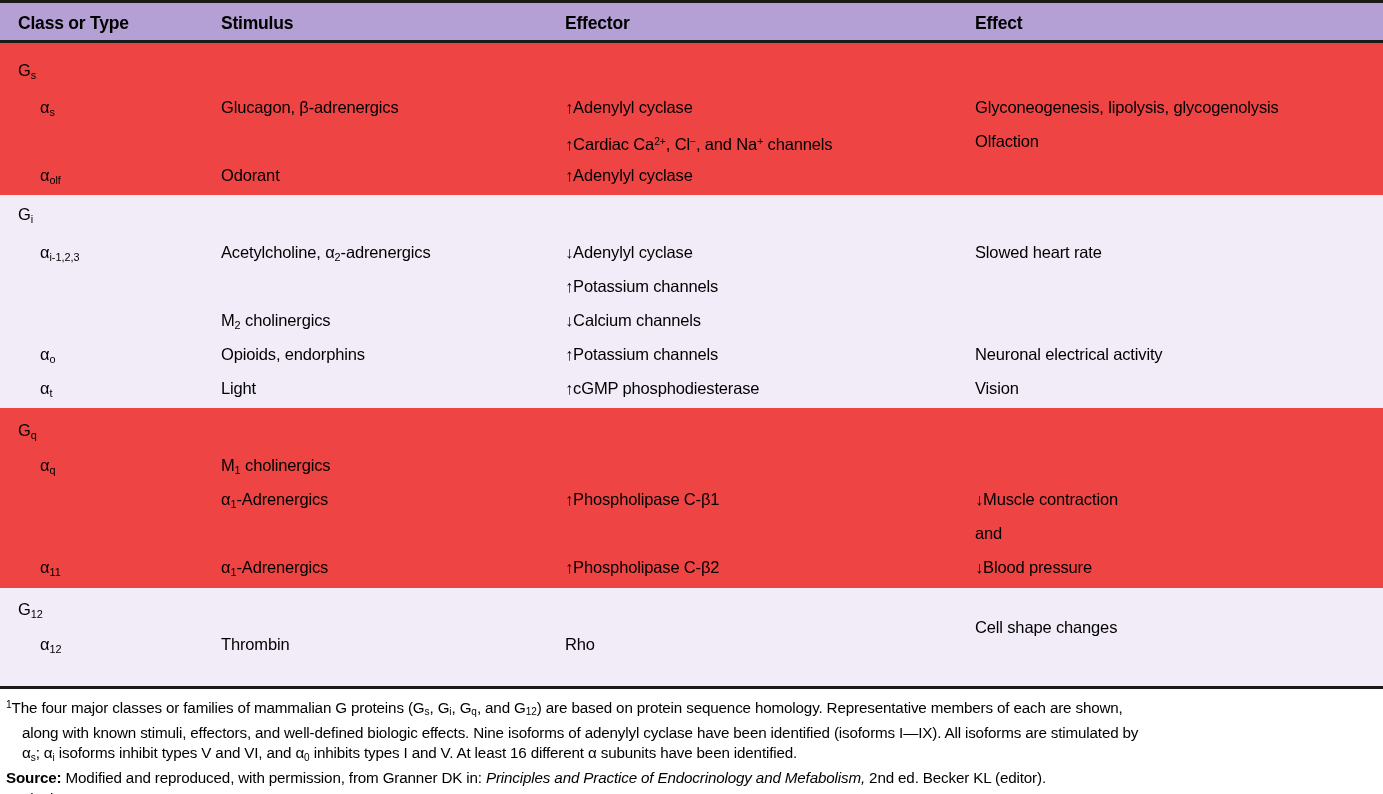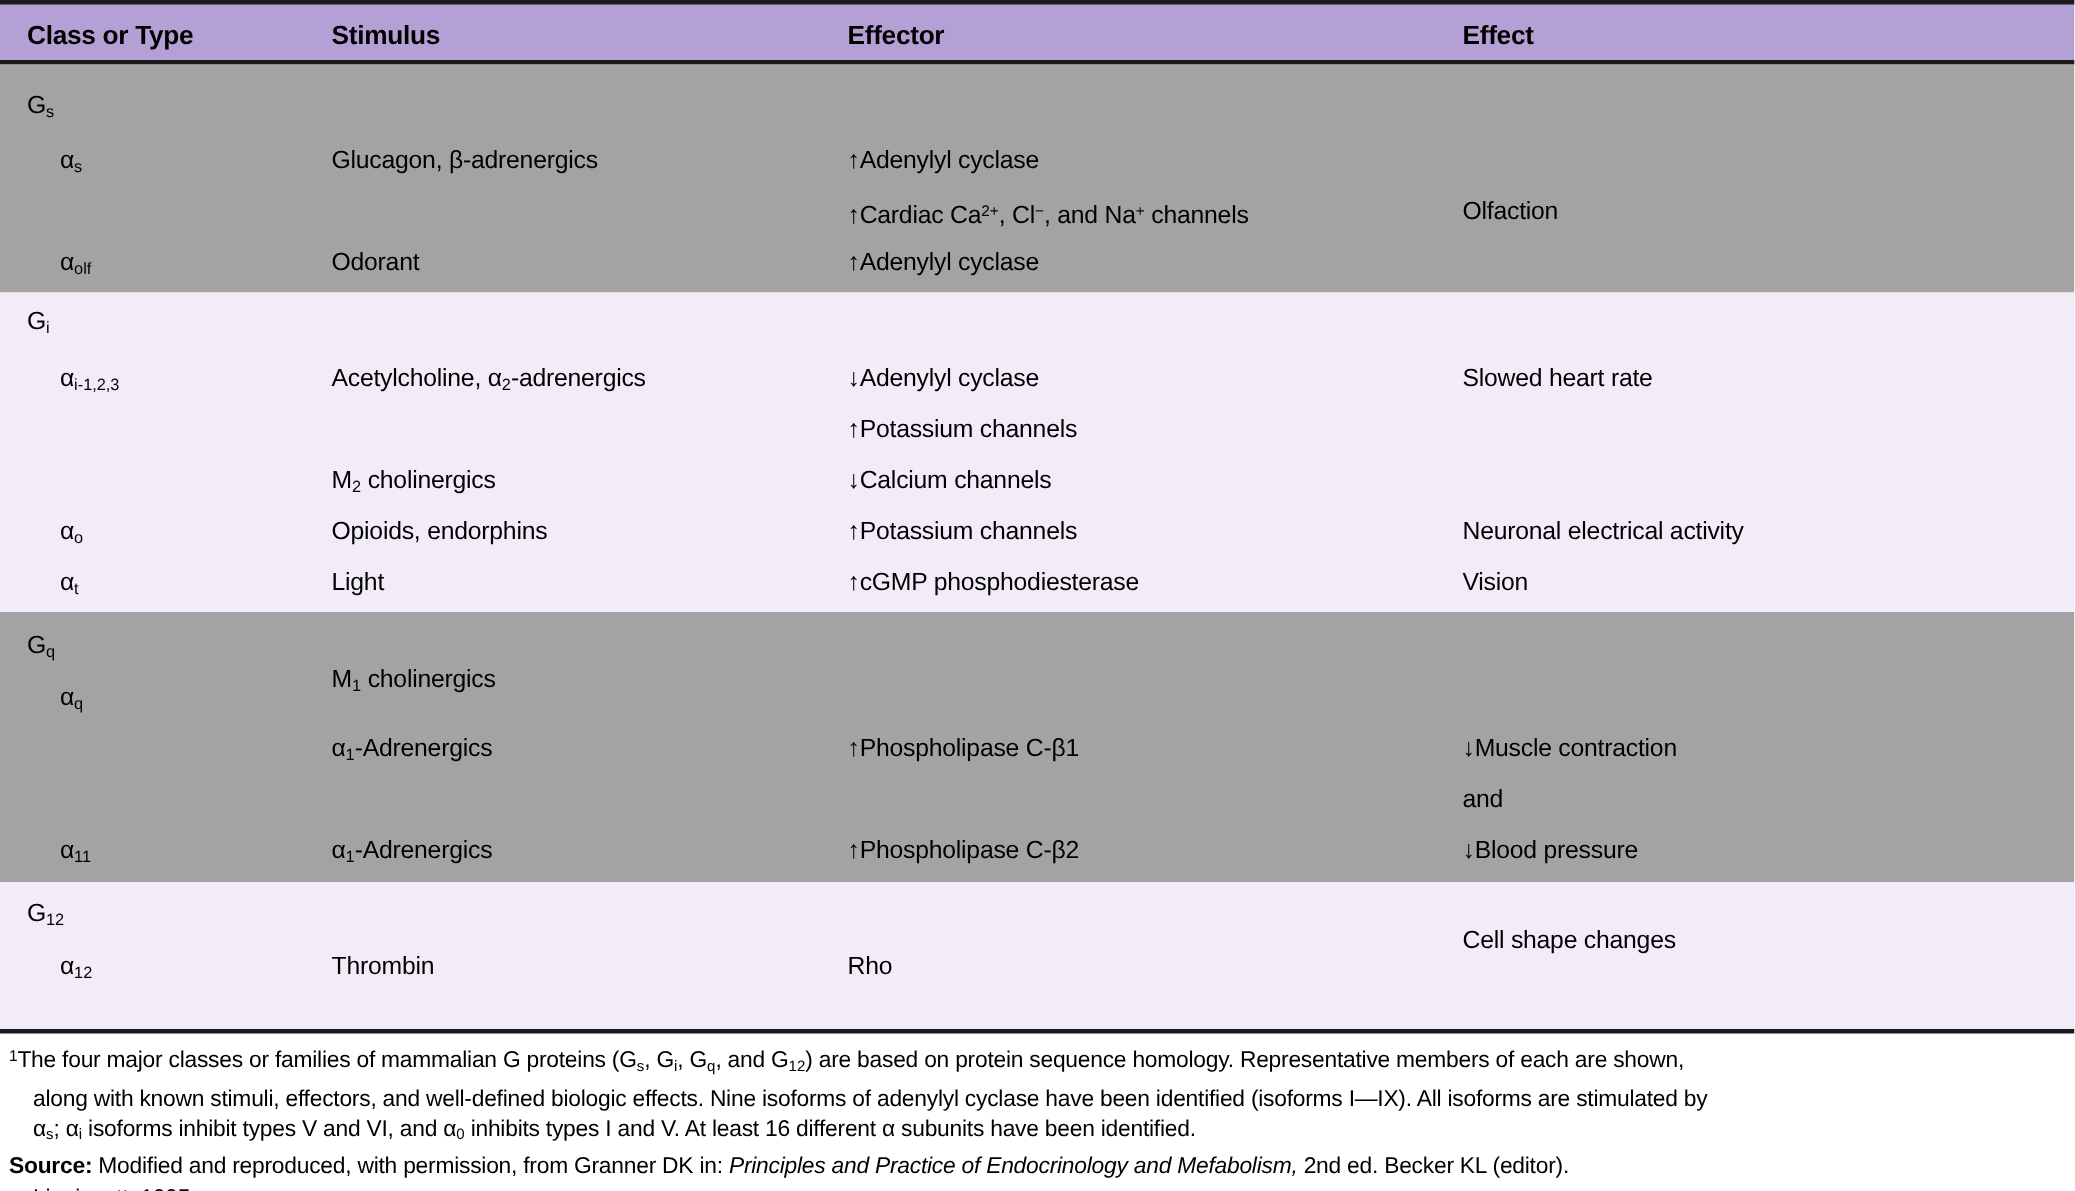--- a/index.html
+++ b/index.html
@@ -37,21 +37,21 @@
     letter-spacing: -0.2px;
     color: #000;
     white-space: nowrap;
   }
 
   
   .band {
     position: relative;
     box-sizing: border-box;
   }
-  .band.dark  { background: #a3a3a3; }
+  .band.dark  { background: #ef4444; }
   .band.light { background: #f2ecf9; }
 
   .cell {
     position: absolute;
     font-size: 16.5px;
     line-height: 19px;
     letter-spacing: -0.15px;
     white-space: nowrap;
     color: #000;
   }
@@ -112,20 +112,21 @@
     <div class="cell c2">Effector</div>
     <div class="cell c3">Effect</div>
   </div>
 
   <div class="band dark" style="height:152px">
     <div class="cell c0" style="top:18px"><span>G</span><sub>s</sub></div>
 
     <div class="cell c0i" style="top:55px"><span>α</span><sub>s</sub></div>
     <div class="cell c1" style="top:55px">Glucagon, β-adrenergics</div>
     <div class="cell c2" style="top:55px"><span class="arrow">↑</span><span>Adenylyl cyclase</span></div>
+    <div class="cell c3" style="top:55px">Glyconeogenesis, lipolysis, glycogenolysis</div>
 
     <div class="cell c2" style="top:89px"><span class="arrow">↑</span>Cardiac Ca<sup>2+</sup>, Cl<sup>−</sup>, and Na<sup>+</sup> channels</div>
     <div class="cell c3" style="top:89px">Olfaction</div>
 
     <div class="cell c0i" style="top:123px"><span>α</span><sub>olf</sub></div>
     <div class="cell c1" style="top:123px">Odorant</div>
     <div class="cell c2" style="top:123px"><span class="arrow">↑</span><span>Adenylyl cyclase</span></div>
   </div>
 
   <div class="band light" style="height:213px">
@@ -149,21 +150,21 @@
     <div class="cell c0i" style="top:184px"><span>α</span><sub>t</sub></div>
     <div class="cell c1" style="top:184px">Light</div>
     <div class="cell c2" style="top:184px"><span class="arrow">↑</span><span>cGMP phosphodiesterase</span></div>
     <div class="cell c3" style="top:184px">Vision</div>
   </div>
 
   <div class="band dark" style="height:180px">
     <div class="cell c0" style="top:13px"><span>G</span><sub>q</sub></div>
 
     <div class="cell c0i" style="top:48px"><span>α</span><sub>q</sub></div>
-    <div class="cell c1" style="top:36px">M<sub>1</sub> cholinergics</div>
+    <div class="cell c1" style="top:48px">M<sub>1</sub> cholinergics</div>
 
     <div class="cell c1" style="top:82px">α<sub>1</sub>-Adrenergics</div>
     <div class="cell c2" style="top:82px"><span class="arrow">↑</span><span>Phospholipase C-β1</span></div>
     <div class="cell c3" style="top:82px"><span class="arrow">↓</span><span>Muscle contraction</span></div>
 
     <div class="cell c3" style="top:116px">and</div>
 
     <div class="cell c0i" style="top:150px"><span>α</span><sub>11</sub></div>
     <div class="cell c1" style="top:150px">α<sub>1</sub>-Adrenergics</div>
     <div class="cell c2" style="top:150px"><span class="arrow">↑</span><span>Phospholipase C-β2</span></div>

